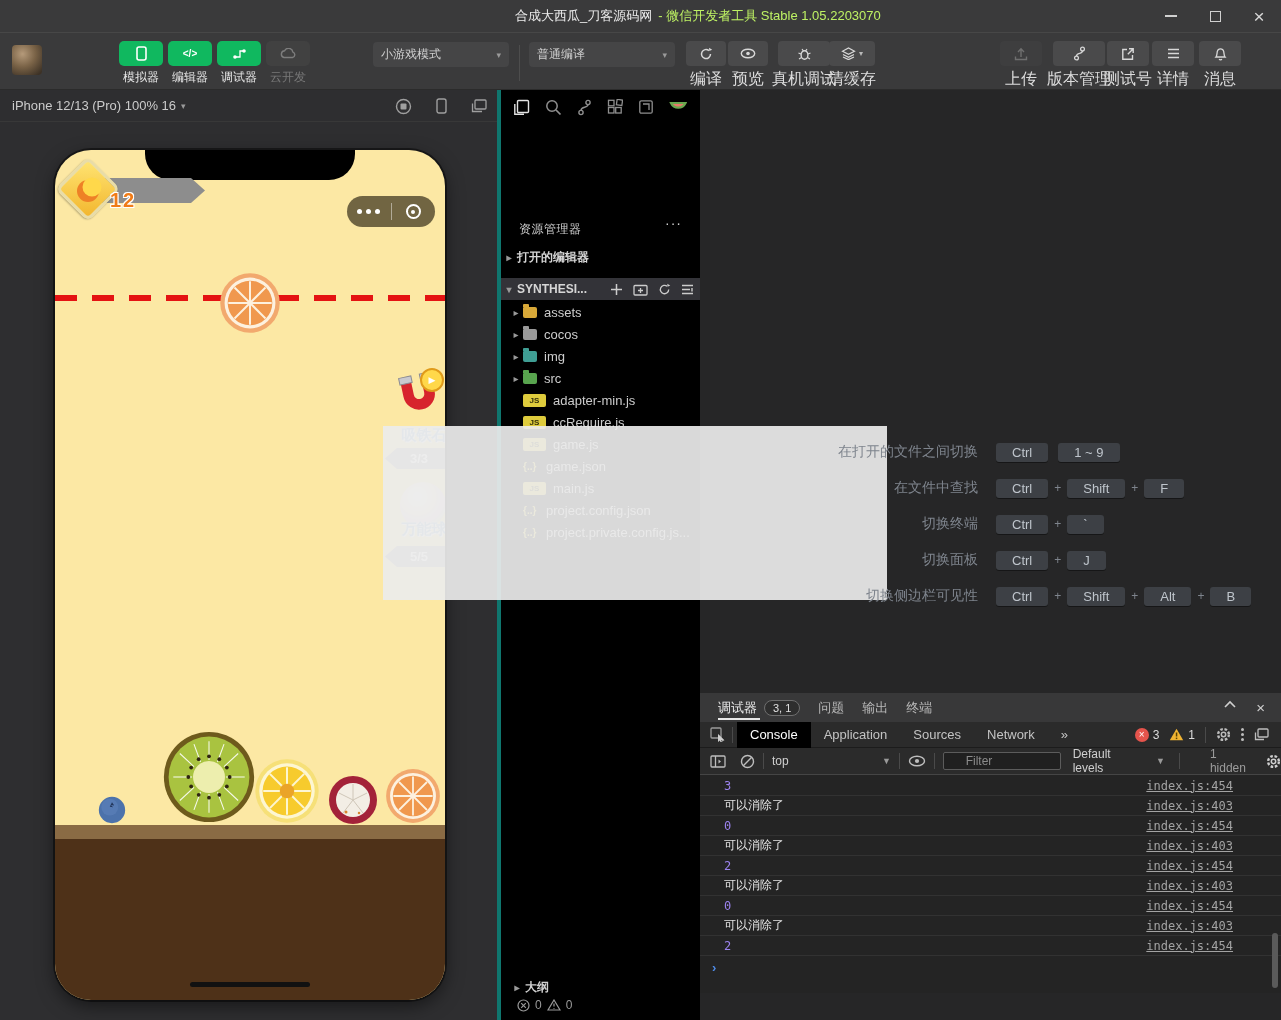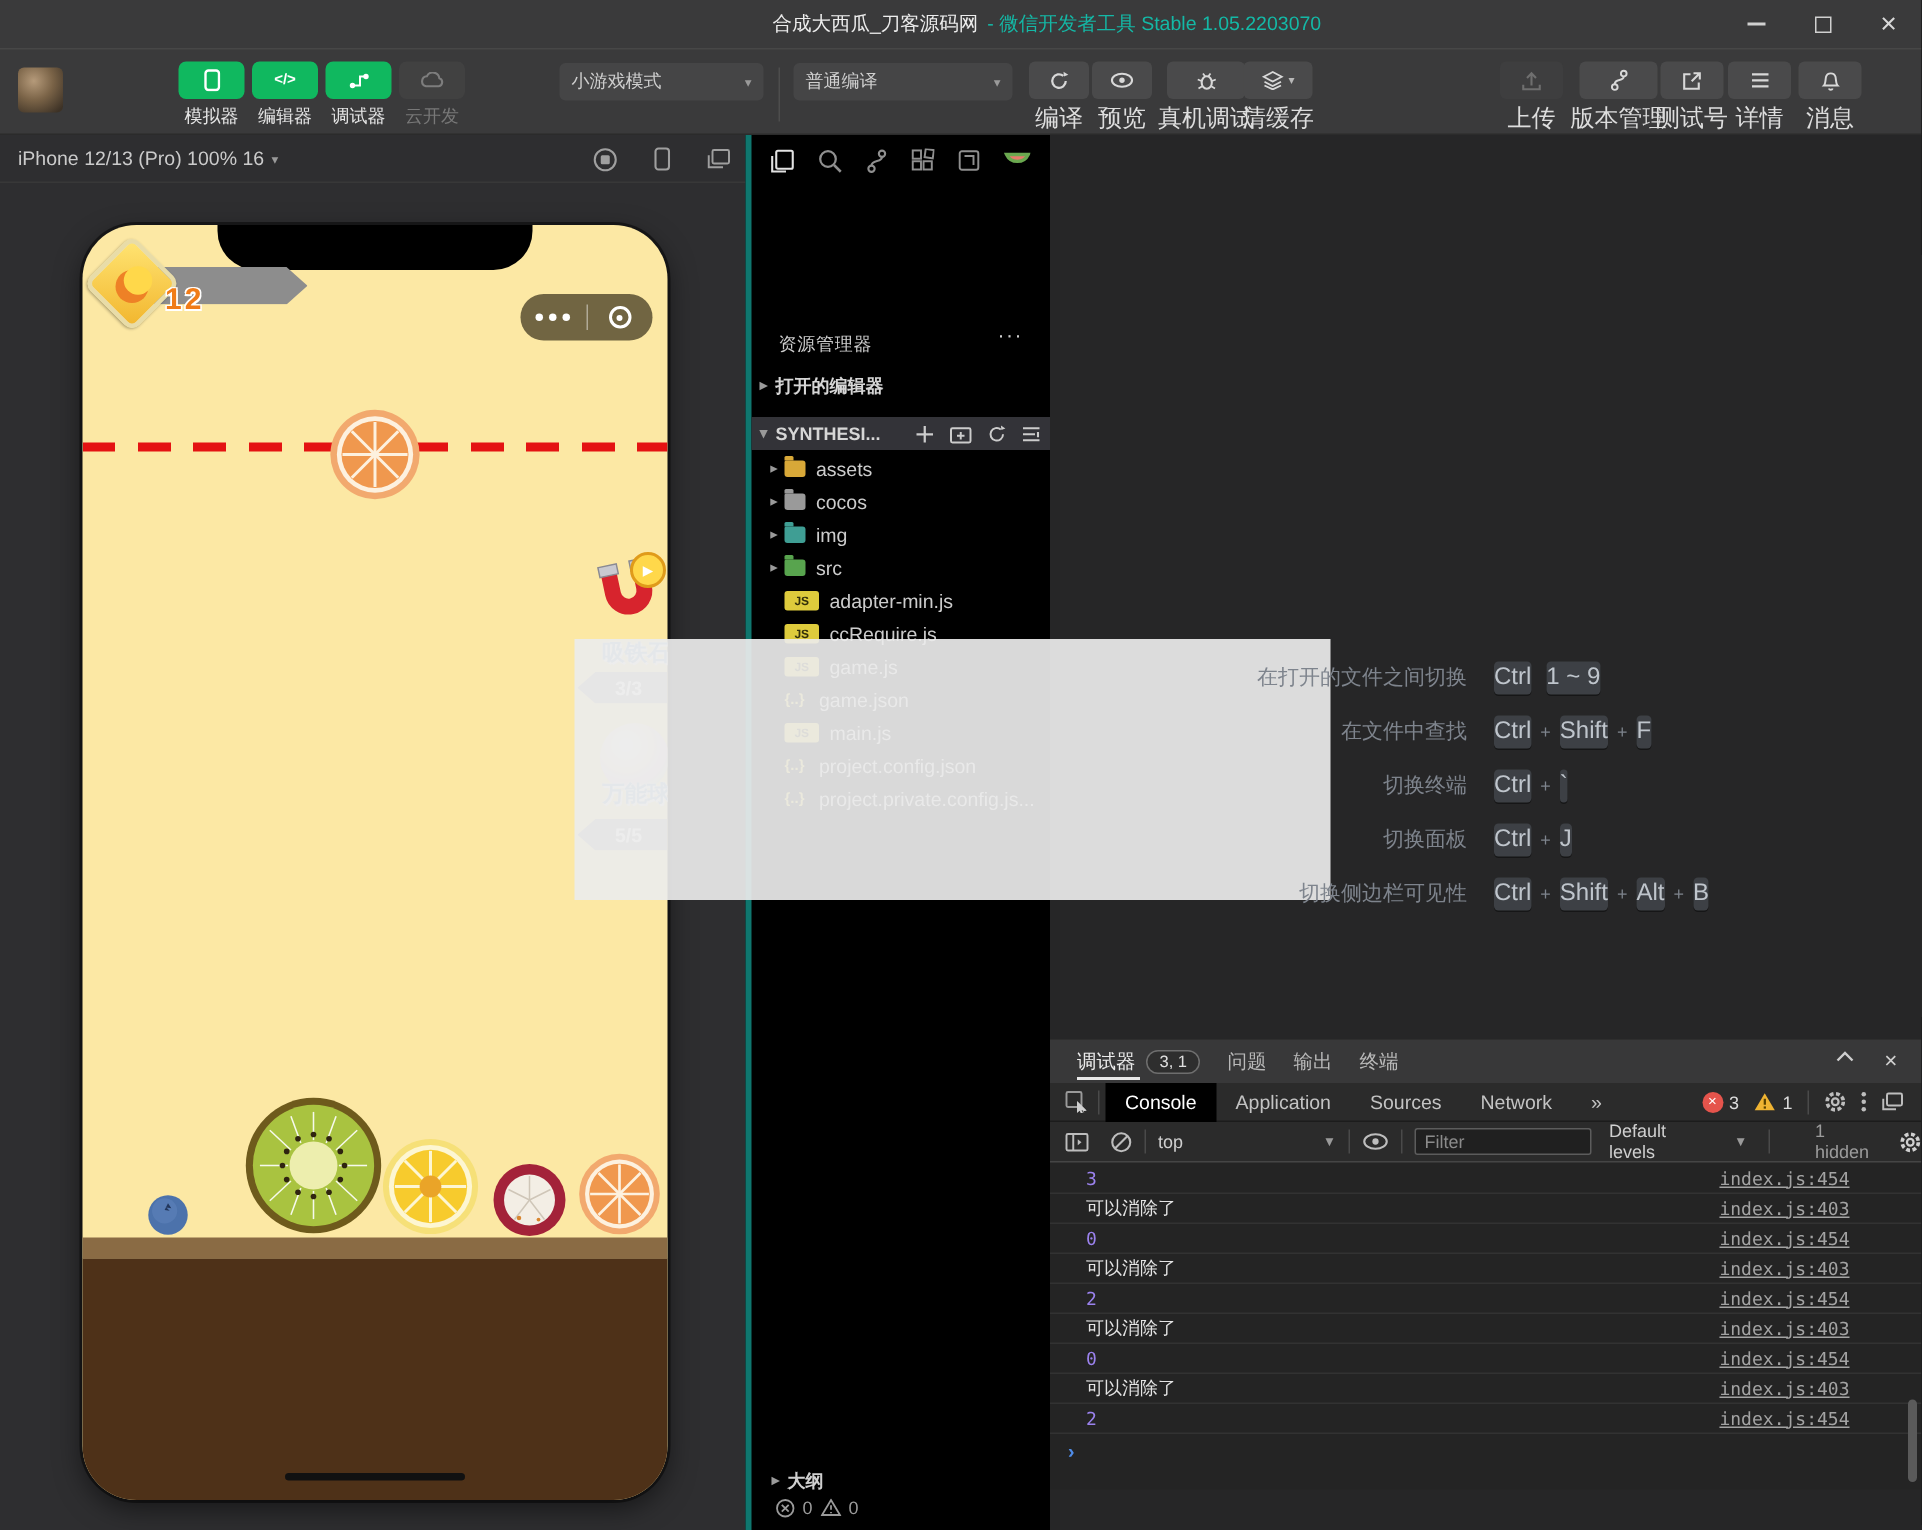--- a/index.html
+++ b/index.html
@@ -6,21 +6,21 @@
 html,body{background:#1a1a1a}
 body{font-family:"Liberation Sans",sans-serif;-webkit-font-smoothing:antialiased}
 .app{position:relative;width:1281px;height:1020px;background:#262627;overflow:hidden;color:#ddd}
 
 
 .titlebar{position:absolute;left:0;top:0;width:1281px;height:32px;background:#3a3a3b;display:flex;align-items:center;font-size:13px;color:#e4e4e4}
 .menus{display:flex;gap:23px;padding-left:14px}
 .menus span{cursor:default}
 .win-title{position:absolute;left:515px;top:0;height:32px;display:flex;align-items:center;gap:6px;font-size:13px}
 .win-title .t1{color:#ededed}
-.win-title .t2{color:#14b8a6}
+.win-title .t2{color:#bef264}
 .win-ctrls{position:absolute;right:0;top:0;height:32px;display:flex;align-items:center}
 .wbtn{width:44px;height:32px;display:flex;align-items:center;justify-content:center;color:#d8d8d8}
 .wbtn .bar{width:12px;height:2px;background:#d0d0d0}
 .wbtn .box{width:11px;height:11px;border:1.5px solid #d0d0d0}
 .wbtn.close{font-size:19px;line-height:1}
 
 
 .toolbar{position:absolute;left:0;top:32px;width:1281px;height:58px;background:#3a3a3b;border-top:1px solid #474747;border-bottom:1px solid #2b2b2b}
 .avatar{position:absolute;left:12px;top:12px;width:30px;height:30px;border-radius:4px;background:radial-gradient(circle at 35% 30%,#b59a7a,#7a6347 45%,#3d3226 90%)}
 .tgroup{position:absolute;top:8px;display:flex;gap:5px}
@@ -86,21 +86,21 @@
 .fname{white-space:nowrap}
 .outline-row{position:absolute;left:0;top:886px;width:203px;height:22px;display:flex;align-items:center;font-size:12px;font-weight:bold;color:#cfcfcf}
 .outline-row .chev{width:16px;margin-left:8px;text-align:center;color:#9a9a9a;font-size:10px}
 .expl-status{position:absolute;left:16px;top:908px;display:flex;align-items:center;gap:5px;font-size:12px;color:#9a9a9a}
 
 
 .editor{position:absolute;left:700px;top:90px;width:581px;height:930px;background:#262627}
 .shortcuts{position:absolute;left:700px;top:442px;width:581px;z-index:50}
 .sc-row{display:flex;align-items:center;height:20px;margin-bottom:16px}
 .sc-label{flex:0 0 278px;text-align:right;font-size:14px;color:#7e848d;margin-right:18px;white-space:nowrap}
-.kbd{background:#3d4045;color:#bfc5cc;font-size:16px;border-radius:3px;padding:2px 0;box-shadow:0 1px 0 rgba(0,0,0,.4)}
+.kbd{background:#3d4045;color:#bfc5cc;font-size:13px;border-radius:3px;padding:2px 16px;box-shadow:0 1px 0 rgba(0,0,0,.4)}
 .kplus{color:#7e848d;font-size:12px;margin:0 6px}
 .kgap{width:10px}
 
 
 .overlay{position:absolute;left:383px;top:426px;width:504px;height:174px;background:rgba(236,236,236,.92);z-index:40}
 
 
 .debug{position:absolute;left:700px;top:693px;width:581px;height:300px;background:#242424;z-index:45}
 .dbg-head{position:absolute;left:0;top:0;width:581px;height:29px;background:#383839;display:flex;align-items:center;font-size:13px;color:#b9b9b9}
 .dbg-tab{margin-left:18px;position:relative;height:29px;display:flex;align-items:center;gap:7px}
@@ -113,21 +113,21 @@
 .devtab.active{background:#000;color:#fff}
 .dev-right{margin-left:auto;display:flex;align-items:center;gap:10px;padding-right:12px}
 .errico{width:14px;height:14px;border-radius:50%;background:#e5544c;color:#fff;font-size:10px;display:flex;align-items:center;justify-content:center;line-height:1}
 .cnt{font-size:12px;color:#dcdcdc}
 .vdots{display:flex;flex-direction:column;gap:2px}
 .vdots i{width:3px;height:3px;border-radius:50%;background:#bdbdbd}
 .ctoolbar{position:absolute;left:0;top:55px;width:581px;height:27px;background:#2b2b2b;display:flex;align-items:center;border-bottom:1px solid #454545;color:#bdbdbd}
 .ct-sep{width:1px;height:16px;background:#4a4a4a;margin:0 8px}
 .ct-top{display:flex;align-items:center;width:130px;font-size:12px;color:#cfcfcf}
 .ct-top .caret{margin-left:auto;font-size:9px;color:#9a9a9a}
-.filter-input{width:118px;height:18px;background:#202020;border:1px solid #5c5c5c;border-radius:2px;color:#ccc;font-size:12px;padding:0 6px;outline:none}
+.filter-input{width:118px;height:18px;background:#202020;border:1px solid #5c5c5c;border-radius:2px;color:#ccc;font-size:12px;padding:0 22px;outline:none}
 .filter-input::placeholder{color:#8b8b8b}
 .ct-levels{display:flex;align-items:center;gap:20px;font-size:12px;color:#cfcfcf;margin-left:12px}
 .ct-levels .caret{font-size:9px;color:#9a9a9a}
 .ct-hidden{font-size:12px;color:#9c9c9c;margin-left:22px}
 .clog{position:absolute;left:0;width:581px;height:20px;border-bottom:1px solid #323232;display:flex;align-items:center;font-family:"DejaVu Sans Mono",monospace;font-size:12px;padding:0 48px 0 24px}
 .clog .val.num{color:#9b82ee}
 .clog .val.str{color:#e4e4e4;font-family:Liberation Mono, monospace}
 .clog .lnk{margin-left:auto;color:#a3a3a3;text-decoration:underline}
 .cprompt{position:absolute;left:0;top:263px;width:581px;height:22px;display:flex;align-items:center;padding-left:12px;color:#4f8ce8;font-weight:bold;font-size:13px}
 .cscroll{position:absolute;right:3px;top:240px;width:6px;height:55px;border-radius:3px;background:#5a5a5a}

